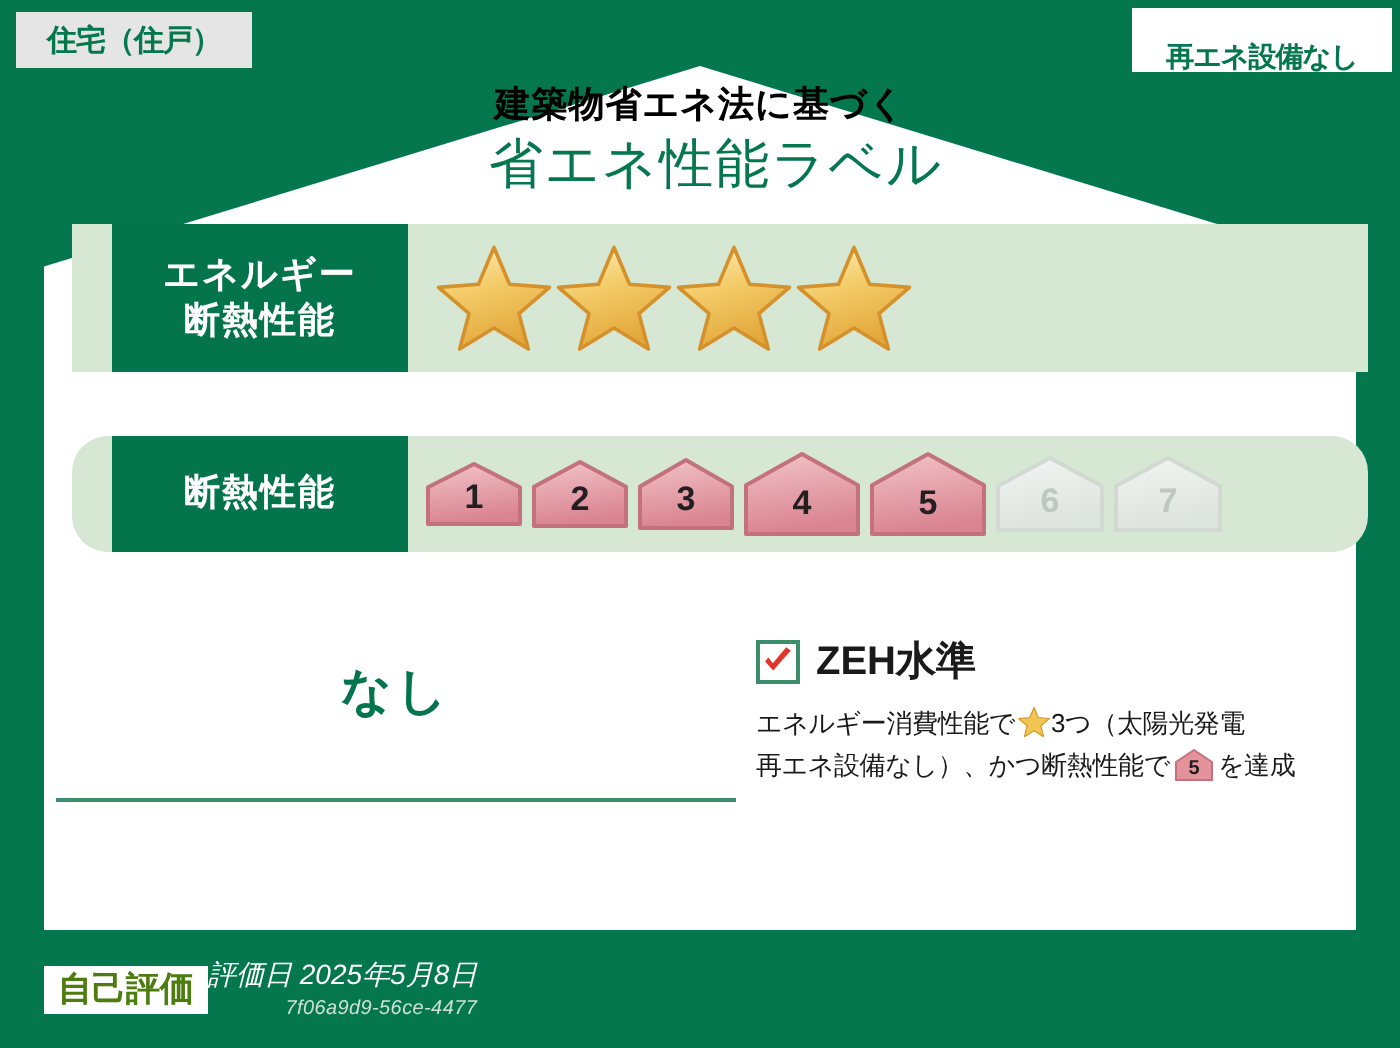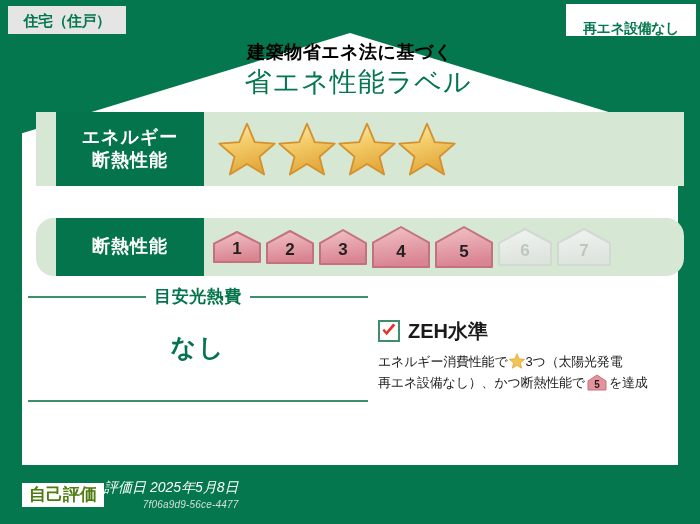--- a/index.html
+++ b/index.html
@@ -202,21 +202,21 @@
   }
   #cost-heading {
     color: #03744c;
     font-size: 17px;
     font-weight: bold;
     letter-spacing: 0.5px;
     white-space: nowrap;
     line-height: 1;
   }
   #cost-value {
-    margin-top: 30px;
+    margin-top: 46px;
     text-align: center;
     color: #03744c;
     font-size: 25px;
     font-weight: bold;
     letter-spacing: 2px;
     line-height: 1;
   }
   #cost-rule-bottom {
     margin-top: 40px;
     height: 2px;
@@ -489,25 +489,20 @@
               </linearGradient>
             </defs>
             <polygon points="2,16 28,2 54,16 54,38 2,38" fill="url(#hg6)" stroke="#d2d8d2" stroke-width="2" stroke-linejoin="round"></polygon>
           </svg>
           <span class="grade-num">7</span>
         </span>
       </div>
   </div>
 
   <div id="cost-section">
-    <div id="cost-heading-wrap">
-      <div class="rule"></div>
-      <div id="cost-heading">目安光熱費</div>
-      <div class="rule"></div>
-    </div>
     <div id="cost-value">なし</div>
     <div id="cost-rule-bottom"></div>
   </div>
 
   <div id="zeh-section">
     <div id="zeh-head">
       <div id="zeh-checkbox">
         <svg width="18" height="18" viewBox="0 0 18 18">
           <path d="M2.5 8.6 L6.6 13.2 L15.4 3.2 L13.1 1.6 L6.4 9.6 L4.2 6.8 Z" fill="#e2342a"></path>
         </svg>

